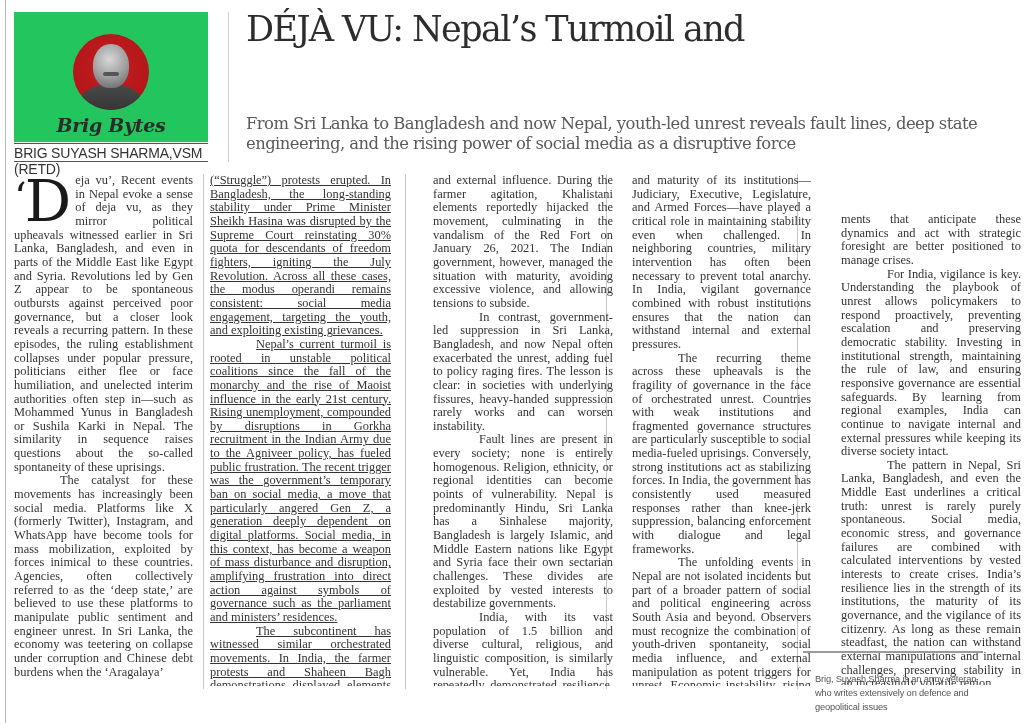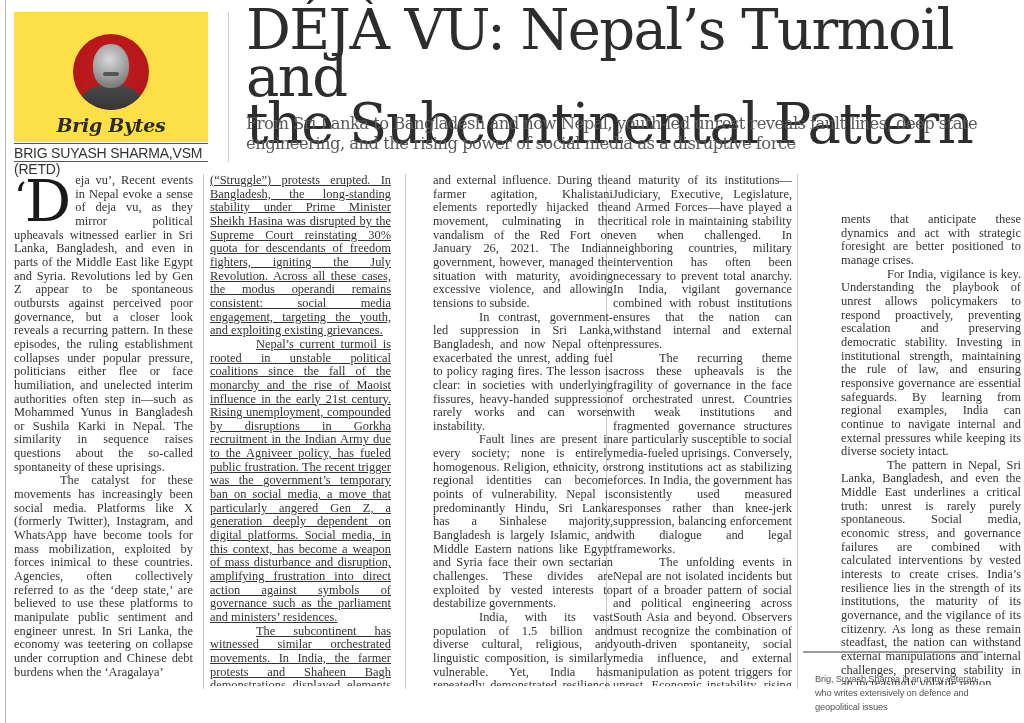--- a/index.html
+++ b/index.html
@@ -2,53 +2,53 @@
 <html><head>
 <meta charset="utf-8">
 <style>
   html, body { margin:0; padding:0; background:#ffffff; }
   body { width:1024px; height:723px; overflow:hidden; position:relative;
          font-family:"Liberation Serif","DejaVu Serif",serif; color:#2a2a2a; }
   .page-border-left { position:absolute; left:5px; top:0; width:1px; height:705px; background:#b9b9b9; }
   .page-bottom-left { position:absolute; left:5px; top:705px; width:1px; height:18px; background:#b9b9b9; }
 
   
-  .author-box { position:absolute; left:14px; top:12px; width:194px; height:130px; background:#fde047;text-decoration:underline; }
+  .author-box { position:absolute; left:14px; top:12px; width:194px; height:130px; background:#22c55e;text-decoration:underline; }
   .avatar { position:absolute; left:59px; top:22px; width:76px; height:76px; border-radius:50%;
             background:radial-gradient(circle at 50% 45%, #c31f20 0%, #b5161a 70%, #8e0f12 100%); overflow:hidden; }
   .avatar .head { position:absolute; left:20px; top:10px; width:36px; height:44px; border-radius:48% 48% 45% 45%;
                   background:radial-gradient(circle at 45% 35%, #d8d8d8 0%, #9a9a9a 55%, #5e5e5e 100%); }
   .avatar .shoulders { position:absolute; left:6px; top:50px; width:64px; height:40px; border-radius:50% 50% 0 0;
                        background:linear-gradient(#4a4a4a, #2a2a2a); }
   .avatar .mustache { position:absolute; left:30px; top:38px; width:16px; height:4px; background:#555; border-radius:3px; }
   .column-name { position:absolute; left:0; width:194px; top:102px; text-align:center;
                  font-family:"DejaVu Serif","Liberation Serif",serif; font-weight:bold; font-style:italic;
                  font-size:19px; color:#2b2b2b; letter-spacing:-0.3px; }
   .byline-rule-top { position:absolute; left:14px; top:143px; width:194px; height:1px; background:#555; }
   .byline { position:absolute; left:14px; top:145px; width:194px; text-align:left;
             font-family:"Liberation Sans","DejaVu Sans",sans-serif; font-size:14px; color:#333; letter-spacing:-0.2px; }
   .byline-rule-bottom { position:absolute; left:14px; top:161px; width:194px; height:1px; background:#555; }
   .masthead-divider { position:absolute; left:228px; top:12px; width:1px; height:150px; background:#cfcfcf; }
 
   .headline { position:absolute; left:246px; top:6px; width:770px; margin:0;
               font-family:"DejaVu Serif","Liberation Serif",serif; font-weight:normal;
-              font-size:56px; line-height:47px; color:#2d2d2d; letter-spacing:-1.6px; }
+              font-size:35px; line-height:47px; color:#2d2d2d; letter-spacing:-1.6px; }
   .deck { position:absolute; left:246px; top:114px; width:770px; margin:0;
           font-family:"DejaVu Serif","Liberation Serif",serif; font-size:16.4px; line-height:20px;
           color:#5a5a5a; letter-spacing:-0.55px; }
 
   
   .col { position:absolute; top:174px; height:512px; overflow:hidden;
          font-size:12.4px; line-height:13.65px; text-align:justify; hyphens:manual; color:#333; }
   .col p { margin:0; }
   .col p.indent { text-indent:46px; }
   .c1 { left:14px; width:179px; }
   .c2 { left:210px; width:181px;text-decoration:underline; }
   .c3 { left:433px; width:180px; }
-  .c4 { left:613px; width:179px;font-family:Liberation Serif, serif; }
+  .c4 { left:632px; width:179px;font-family:Liberation Serif, serif; }
   .c5 { left:841px; width:180px;margin-top:39px; }
   .rule { position:absolute; top:174px; width:1px; height:515px; background:#c8c8c8; }
   .r1 { left:203px; } .r2 { left:405px; } .r3 { left:606px; } .r4 { left:797px; }
 
   .dropcap { float:left; font-family:"DejaVu Serif","Liberation Serif",serif; font-size:58px;
              line-height:50px; margin:2px 4px 0 0; color:#1a1a1a; }
   .dropcap .q { font-size:40px; vertical-align:top; position:relative; top:-4px; margin-right:-2px; }
 
   .bio-rule { position:absolute; left:803px; top:651px; width:180px; height:2px; background:#9a9a9a; }
   .bio { position:absolute; left:803px; top:660px; width:180px; margin:12px;
@@ -66,21 +66,21 @@
     <div class="head"></div>
     <div class="mustache"></div>
   </div>
   <div class="column-name">Brig Bytes</div>
 </div>
 <div class="byline-rule-top"></div>
 <div class="byline">BRIG SUYASH SHARMA,VSM (RETD)</div>
 <div class="byline-rule-bottom"></div>
 <div class="masthead-divider"></div>
 
-<h1 class="headline"><span>DÉJÀ VU: Nepal’s Turmoil and</span><br><span>the Subcontinental Pattern</span></h1>
+<h1 class="headline"><span>DÉJÀ VU: Nepal’s Turmoil and</span><br></h1>
 <p class="deck">From Sri Lanka to Bangladesh and now Nepal, youth-led unrest reveals fault lines, deep state engineering, and the rising power of social media as a disruptive force</p>
 
 <div class="rule r1"></div>
 <div class="rule r2"></div>
 <div class="rule r3"></div>
 <div class="rule r4"></div>
 
 <div class="col c1">
   <p><span class="dropcap"><span class="q">‘</span><span>D</span></span><span>eja vu’, Recent events in Nepal evoke a sense of deja vu, as they mirror political upheavals witnessed earlier in Sri Lanka, Bangladesh, and even in parts of the Middle East like Egypt and Syria. Revolutions led by Gen Z appear to be spontaneous outbursts against perceived poor governance, but a closer look reveals a recurring pattern. In these episodes, the ruling establishment collapses under popular pressure, politicians either flee or face humiliation, and unelected interim authorities often step in—such as Mohammed Yunus in Bangladesh or Sushila Karki in Nepal. The similarity in sequence raises questions about the so-called spontaneity of these uprisings.</span></p>
   <p class="indent">The catalyst for these movements has increasingly been social media. Platforms like X (formerly Twitter), Instagram, and WhatsApp have become tools for mass mobilization, exploited by forces inimical to these countries. Agencies, often collectively referred to as the ‘deep state,’ are believed to use these platforms to manipulate public sentiment and engineer unrest. In Sri Lanka, the economy was teetering on collapse under corruption and Chinese debt burdens when the ‘Aragalaya’</p>

